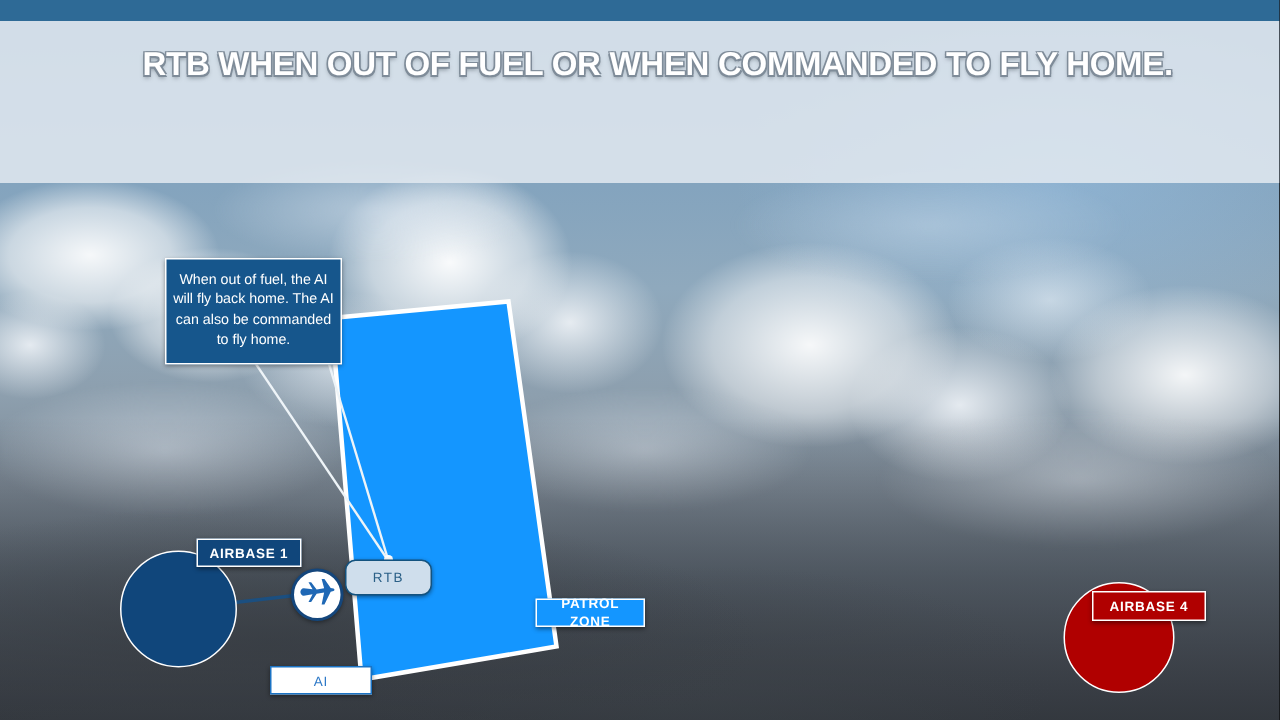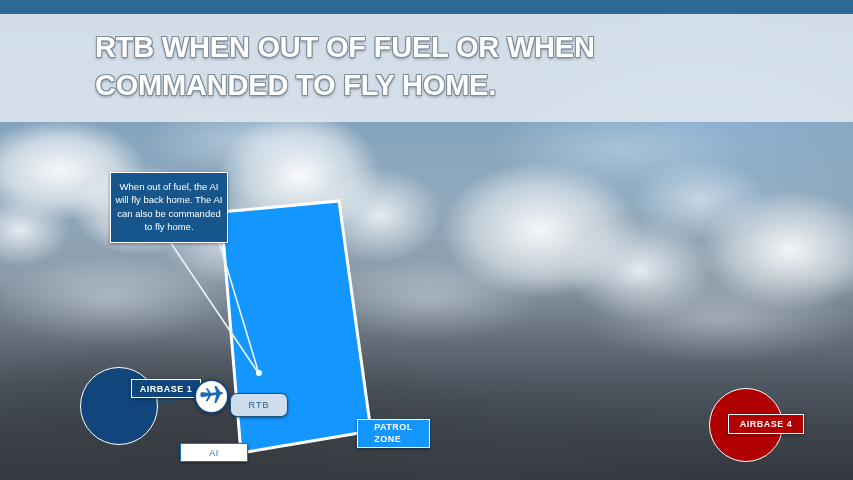--- a/index.html
+++ b/index.html
@@ -79,21 +79,21 @@
     position: absolute;
     left: 0; top: 14px;
     width: 853px; height: 108px;
     background: rgba(226,233,240,0.86);
   }
   #title {
     position: absolute;
     left: 95px;
     top: 28px;
     width: 700px;
-    font-size: 29px;
+    font-size: 22px;
     font-weight: bold;
     line-height: 1.32;
     letter-spacing: -0.2px;
     color: #ffffff;
     text-shadow:
       -1px -1px 0 #7f8c99, 1px -1px 0 #7f8c99,
       -1px  1px 0 #7f8c99, 1px  1px 0 #7f8c99,
        0px  2px 3px rgba(70,80,90,0.55);
   }
 
@@ -118,28 +118,28 @@
     line-height: 1.42;
     text-align: center;
     box-shadow: 0 1px 3px rgba(0,0,0,0.4);
     margin-left: 40px;
   }
 
   
   .label {
     position: absolute;
     box-sizing: border-box;
+    text-align: center;
     font-size: 9px;
     letter-spacing: 0.5px;
     white-space: pre-line;
     display: flex;
     align-items: center;
     justify-content: center;
     box-shadow: 0 1px 3px rgba(0,0,0,0.45);
-    margin-top: 20px;
   }
   .label-navy {
     background: #10467b;
     border: 1.5px solid #ffffff;
     color: #ffffff;
     font-weight: bold;
   }
   .label-red {
     background: #b00000;
     border: 1.5px solid #ffffff;
@@ -163,22 +163,22 @@
     background: #cfdeec;
     border: 1.5px solid #14537f;
     border-radius: 7px;
     color: #2a5f86;
     font-weight: normal;
     letter-spacing: 1px;
   }
 
   #airbase1-label { left: 131px; top: 359px; width: 70px; height: 19px; }
   #airbase4-label { left: 728px; top: 394px; width: 76px; height: 20px; }
-  #patrol-label  { left: 357px; top: 399px; width: 73px; height: 29px; }
-  #ai-label      { left: 180px; top: 423px; width: 68px; height: 19px; }
+  #patrol-label  { left: 357px; top: 399px; width: 73px; height: 19px; }
+  #ai-label      { left: 180px; top: 444px; width: 68px; height: 19px; }
   #rtb-label     { left: 230px; top: 373px; width: 58px; height: 24px; }
 
   
   .basecircle {
     position: absolute;
     border-radius: 50%;
     border: 1.5px solid #ffffff;
     box-sizing: border-box;
   }
   #airbase1-circle {

